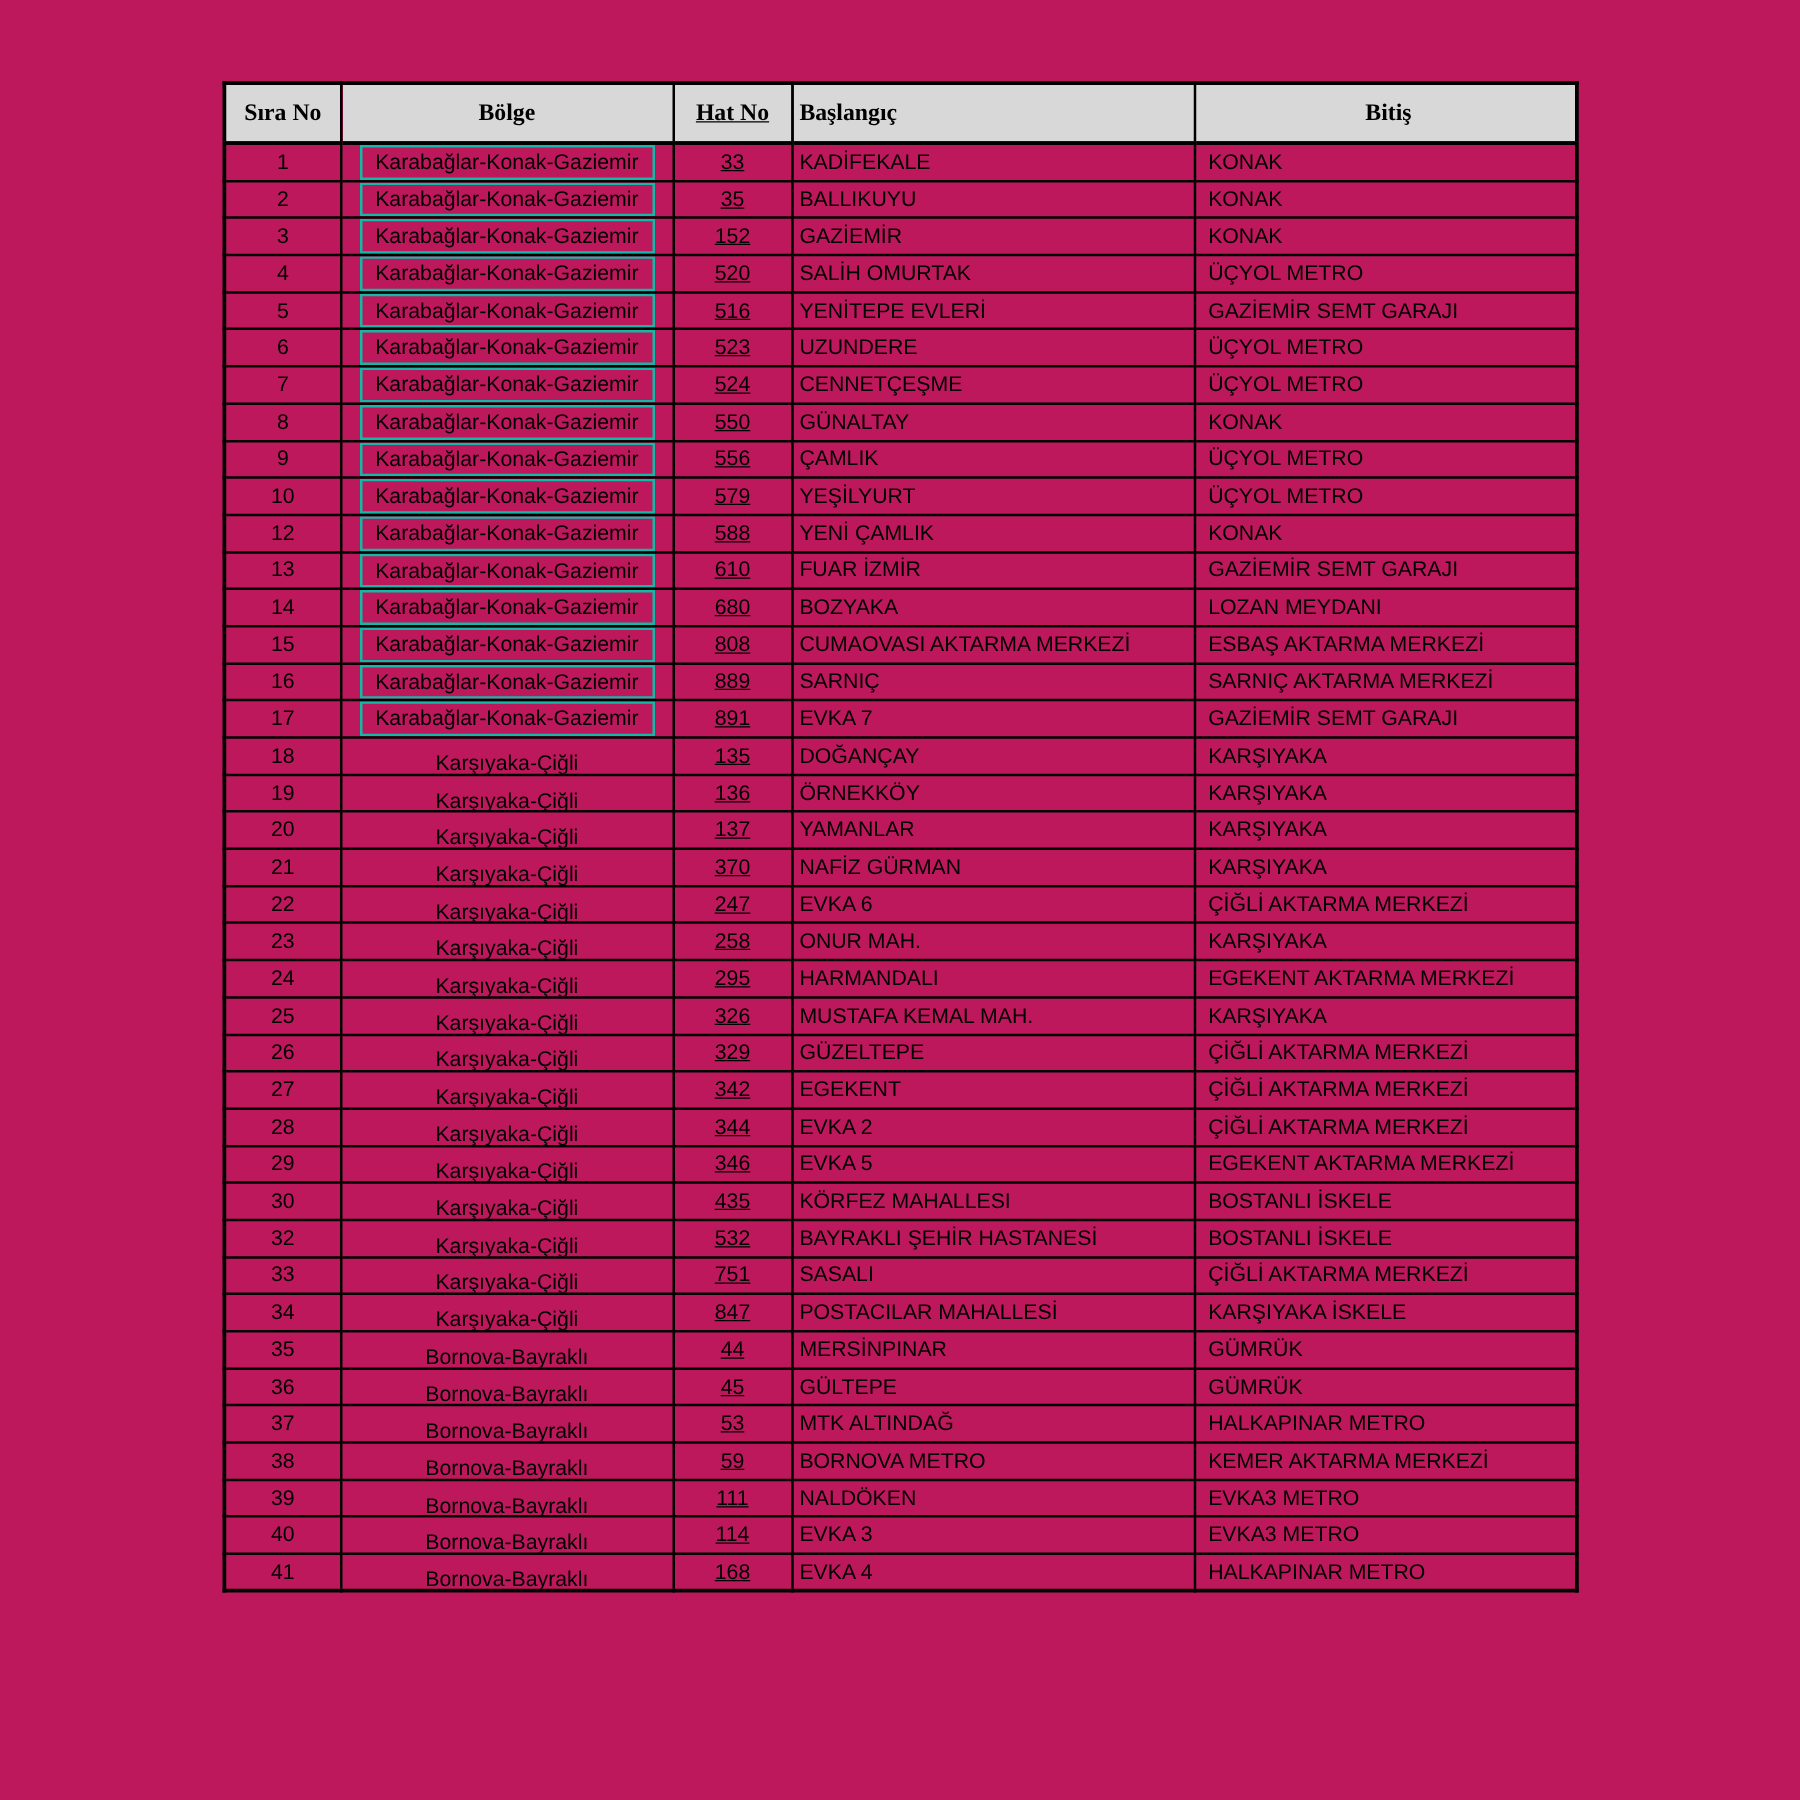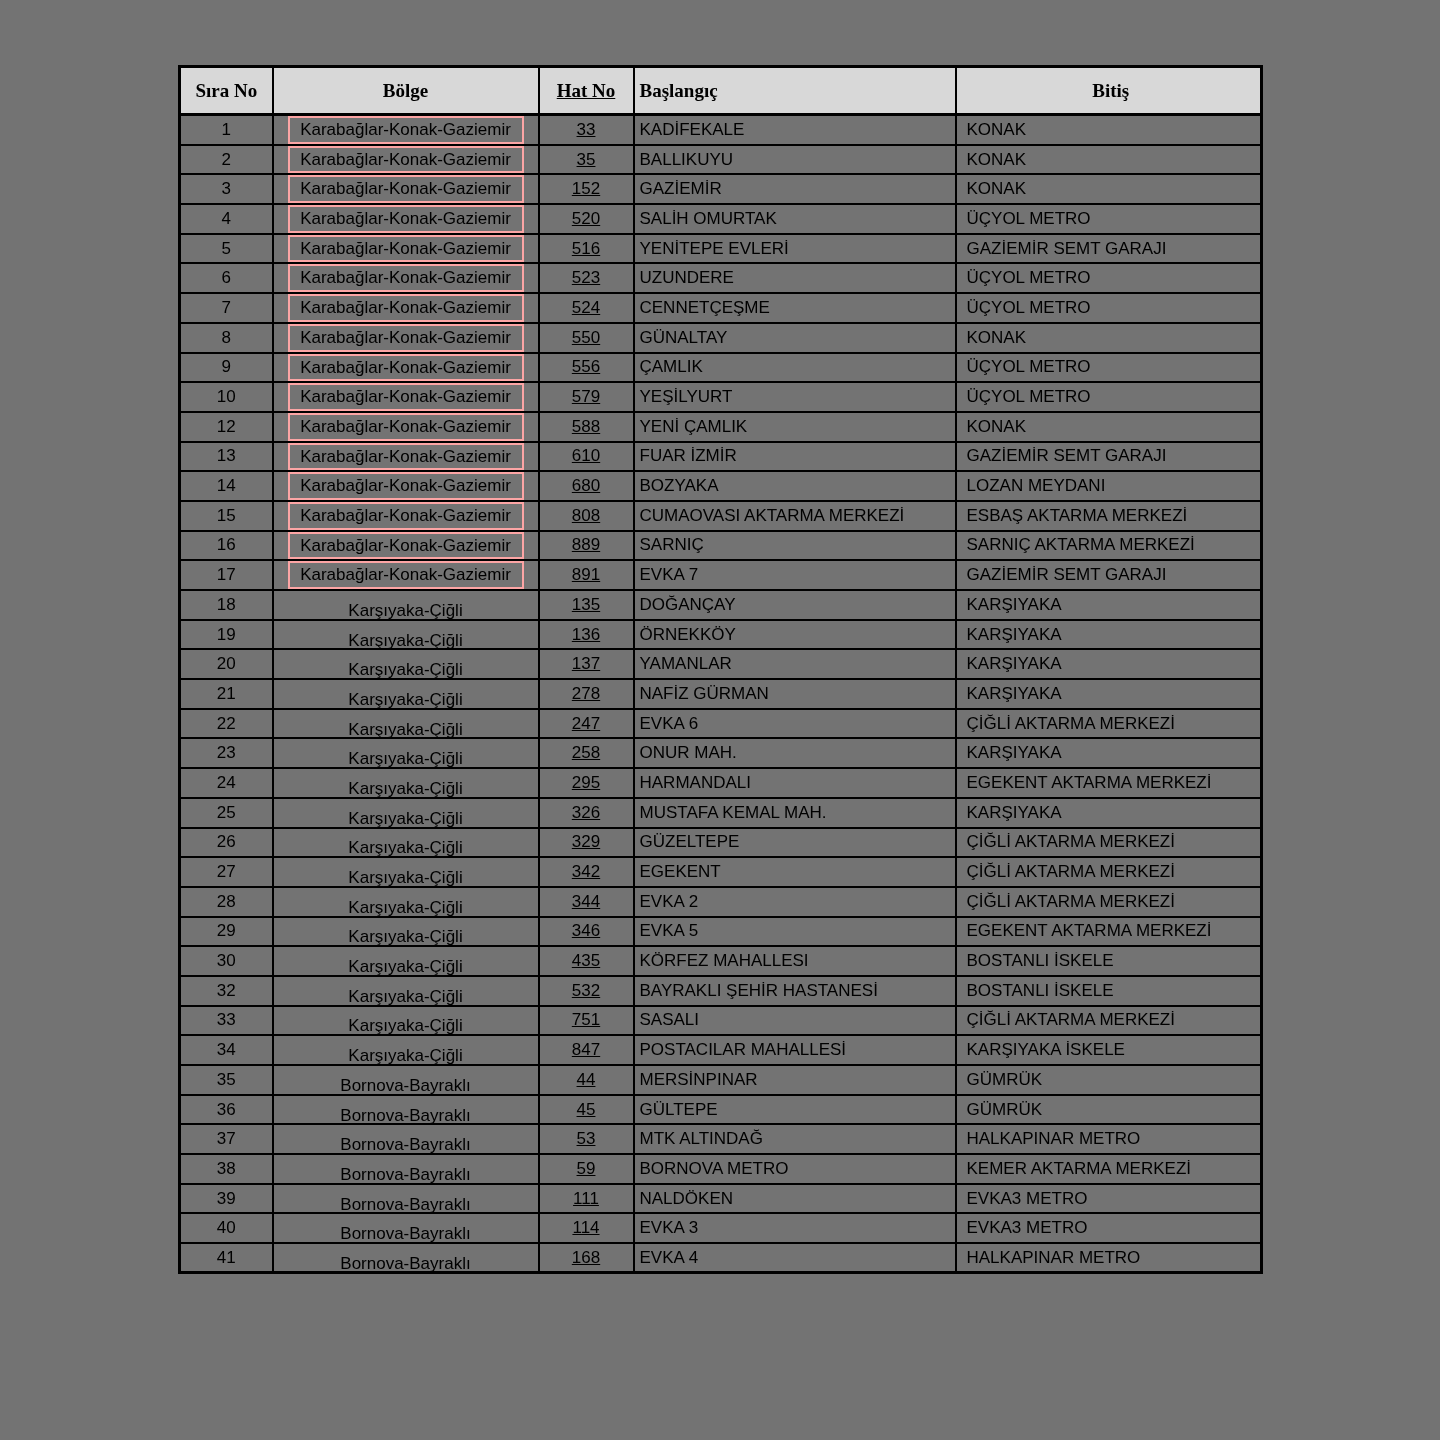--- a/index.html
+++ b/index.html
@@ -5,21 +5,21 @@
   html, body {
     margin: 0;
     padding: 0;
     background: #ffffff;
     font-family: "Liberation Sans", sans-serif;
   }
   .canvas {
     position: relative;
     width: 1440px;
     height: 1440px;
-    background: #737373;
+    background: #be185d;
     overflow: hidden;
   }
   table.route-table {
     position: absolute;
     left: 178px;
     top: 65px;
     width: 1082px;
     border-collapse: collapse;
     table-layout: fixed;
     border: 3px solid #000000;
@@ -53,21 +53,21 @@
   th.col3 { padding-left: 5px; text-align: left; }
   th.col4 { padding-left: 6px; text-align: center; }
   
   .region {
     margin: 0 2px;
     line-height: 25.7px;
     height: 14px;
     padding: 0;
   }
   .region.boxed {
-    border: 2px solid #fca5a5;
+    border: 2px solid #14b8a6;
     margin: 0 14px;
     line-height: 23.7px;
     height: 23.7px;
   }
 </style>
 </head>
 <body>
 
 <div class="canvas">
   <table class="route-table">
@@ -257,21 +257,21 @@
           </td>
           <td class="col2">137</td>
           <td class="col3">YAMANLAR</td>
           <td class="col4">KARŞIYAKA</td>
         </tr>
         <tr>
           <td class="col0">21</td>
           <td class="col1">
             <div class="region">Karşıyaka-Çiğli</div>
           </td>
-          <td class="col2">278</td>
+          <td class="col2">370</td>
           <td class="col3">NAFİZ GÜRMAN</td>
           <td class="col4">KARŞIYAKA</td>
         </tr>
         <tr>
           <td class="col0">22</td>
           <td class="col1">
             <div class="region">Karşıyaka-Çiğli</div>
           </td>
           <td class="col2">247</td>
           <td class="col3">EVKA 6</td>

